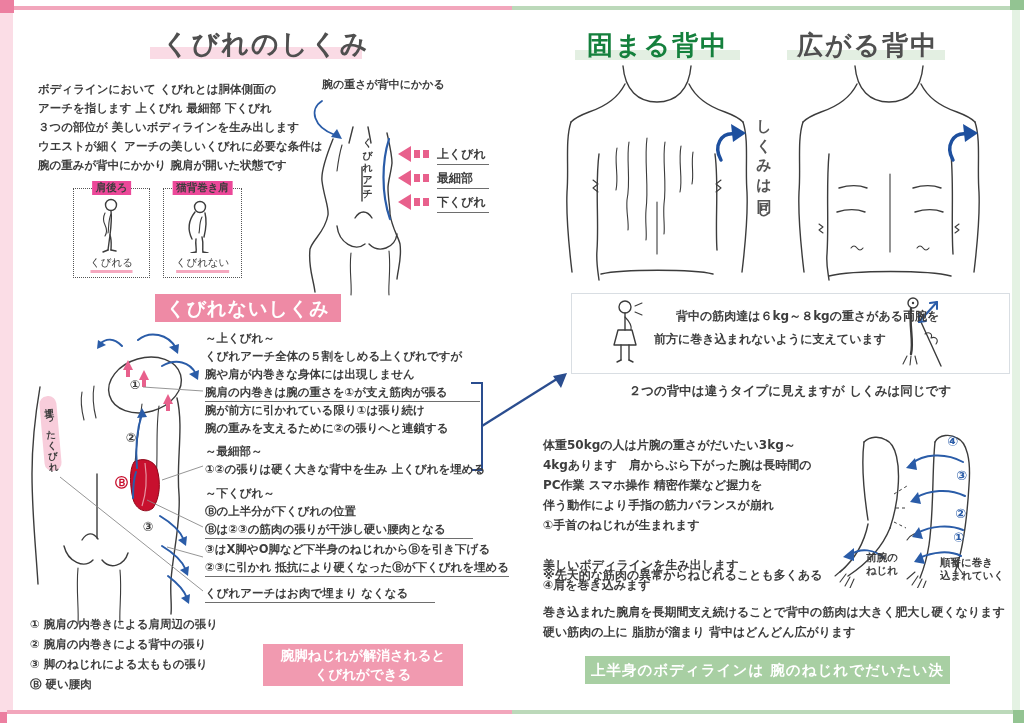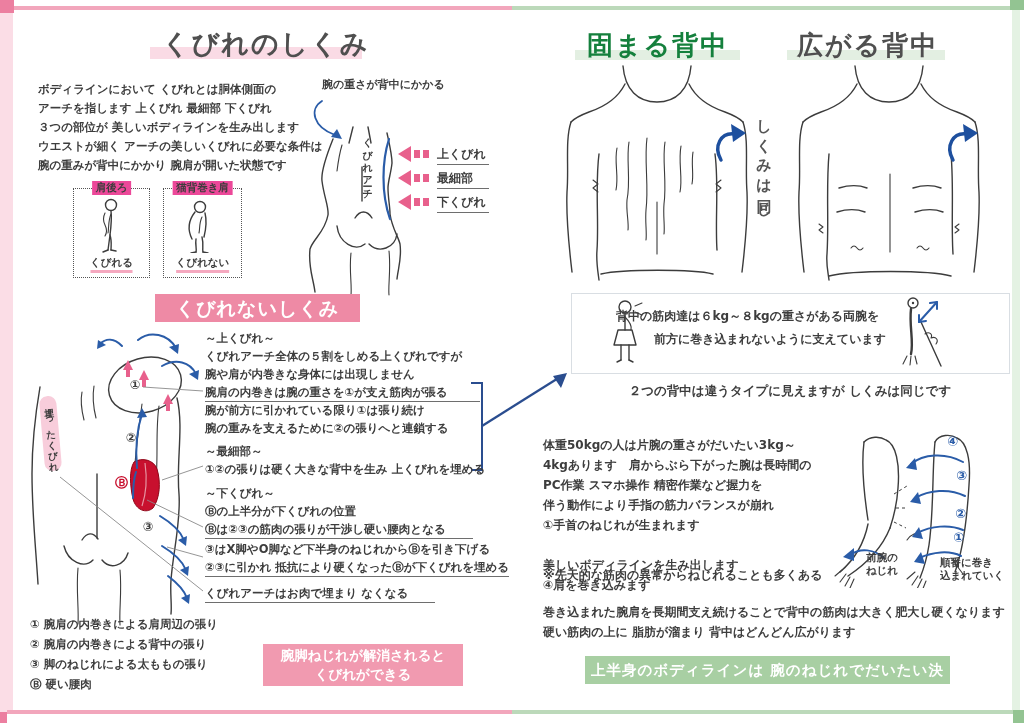--- a/index.html
+++ b/index.html
@@ -15,21 +15,21 @@
   .skt{fill:none;stroke:#3c3c3c;stroke-width:1.1;stroke-linecap:round;stroke-linejoin:round;}
   .blue{fill:none;stroke:#2a5ca8;stroke-width:2;stroke-linecap:round;}
   .bluef{fill:#2a5ca8;stroke:none;}
   .curl{fill:none;stroke:#1d4f9e;stroke-width:3.5;stroke-linecap:round;}
   .curlf{fill:#1d4f9e;stroke:none;}
   .pinkf{fill:#e8608c;stroke:none;}
   .dash{fill:none;stroke:#3c3c3c;stroke-width:1;stroke-dasharray:3,3;}
   .fig{z-index:1;}
   .pbox{border:1.6px dotted #555;background:#fff;z-index:1;}
   .pbox-label{position:absolute;top:-8px;left:50%;transform:translateX(-50%);background:#ec4899;padding:0 4px;font-size:10.5px;font-weight:700;color:#3d3d3d;white-space:nowrap;}
-  .pbox-result{position:absolute;bottom:4px;left:50%;transform:translateX(-50%);font-size:10.5px;font-weight:700;color:#3d3d3d;border-bottom:3px solid #f5a8bf;white-space:nowrap;}
+  .pbox-result{position:absolute;bottom:4px;left:50%;transform:translateX(-50%);font-size:10.5px;font-weight:400;color:#3d3d3d;border-bottom:3px solid #f5a8bf;white-space:nowrap;}
   .callout-pink{background:#f19ab0;color:#fff;font-weight:700;text-align:center;z-index:2;}
   .callout-green{background:#a8cfa3;color:#fff;font-weight:700;text-align:center;z-index:2;}
   .header-pink{background:#ee8aa5;color:#fff;font-weight:700;text-align:center;z-index:2;}
   .marker{font-weight:700;z-index:2;white-space:nowrap;}
 </style>
 </head>
 <body>
 
 <div class="page">
 
@@ -106,21 +106,21 @@
       <rect class="pinkf" x="25" y="4" width="6" height="8"></rect>
     </svg>
   <div class="abs txt ul" style="left:437px;top:170px;font-size:12px;min-width:52px;">最細部</div>
   <svg class="abs fig" style="left:398px;top:194px;" width="34" height="16" viewBox="0 0 34 16">
       <polygon class="pinkf" points="0,8 13,0 13,16"></polygon>
       <rect class="pinkf" x="16" y="4" width="6" height="8"></rect>
       <rect class="pinkf" x="25" y="4" width="6" height="8"></rect>
     </svg>
   <div class="abs txt ul" style="left:437px;top:194px;font-size:12px;min-width:52px;">下くびれ</div>
 
-  <div class="abs header-pink" style="left:155px;top:294px;width:205px;height:28px;font-size:19px;line-height:28px;letter-spacing:1px;">くびれないしくみ</div>
+  <div class="abs header-pink" style="left:155px;top:294px;width:186px;height:28px;font-size:19px;line-height:28px;letter-spacing:1px;">くびれないしくみ</div>
 
   <svg class="abs fig" style="left:22px;top:332px;" width="185" height="295" viewBox="0 0 185 295">
     <path class="sk" d="M18,55 C12,90 10,118 10,142 C10,182 14,218 16,252"></path>
     <path class="skt" d="M60,60 C58,70 60,80 62,88 M72,54 C70,66 72,78 74,86"></path>
     <ellipse class="sk" cx="123" cy="53" rx="37" ry="27" transform="rotate(-16 123 53)"></ellipse>
     <path class="sk" d="M155,66 C162,95 154,130 157,162 C159,190 151,220 149,248 C148,262 150,272 149,282"></path>
     <path class="skt" d="M137,74 C133,100 137,132 133,158"></path>
     <path class="skt" d="M120,72 C117,95 114,115 113,133"></path>
     <path class="sk" d="M75,142 L75,206"></path>
     <path class="sk" d="M60,208 C65,200 71,200 76,207"></path>
@@ -230,21 +230,21 @@
   <div class="abs" style="left:571px;top:293px;width:437px;height:79px;border:1.5px solid #d9dee3;background:#fff;z-index:1;"></div>
   <svg class="abs fig" style="left:605px;top:298px;" width="42" height="68" viewBox="0 0 42 68">
     <circle class="sk" cx="20" cy="9" r="6"></circle>
     <path class="skt" d="M30,8 l7,-3 M30,14 l7,3"></path>
     <path class="sk" d="M20,15 L20,32"></path>
     <path class="skt" d="M20,19 C25,24 27,28 26,32"></path>
     <path class="sk" d="M13,32 L27,32 L31,47 L9,47 Z" fill="none"></path>
     <path class="sk" d="M16,47 L16,62 M24,47 L24,62"></path>
     <path class="sk" d="M16,62 l-4,2 M24,62 l4,2"></path>
   </svg>
-  <div class="abs txt" style="left:616px;top:308px;width:260px;text-align:center;font-size:12px;">背中の筋肉達は６kg～８kgの重さがある両腕を</div>
+  <div class="abs txt" style="left:676px;top:308px;width:260px;text-align:center;font-size:12px;">背中の筋肉達は６kg～８kgの重さがある両腕を</div>
   <div class="abs txt" style="left:640px;top:331px;width:260px;text-align:center;font-size:12px;">前方に巻き込まれないように支えています</div>
   <svg class="abs fig" style="left:885px;top:294px;" width="62" height="76" viewBox="0 0 62 76">
     <circle class="sk" cx="28" cy="9" r="5"></circle>
     <circle cx="28" cy="9" r="1.2" fill="#3c3c3c"></circle>
     <path d="M26,15 C24,32 29,48 26,60" style="fill:none;stroke:#3c3c3c;stroke-width:2.4;stroke-linecap:round;"></path>
     <path class="skt" d="M22,62 l-4,8 M26,62 l-1,9 M30,62 l2,8"></path>
     <path class="sk" d="M36,28 L56,72"></path>
     <path class="skt" d="M40,40 c4,-3 8,0 6,4 c5,-2 8,2 5,6"></path>
     <path class="blue" d="M34,28 L52,8"></path>
     <path class="blue" d="M52,8 l-7,1 M52,8 l0,7 M34,28 l7,-1 M34,28 l0,-7"></path>

